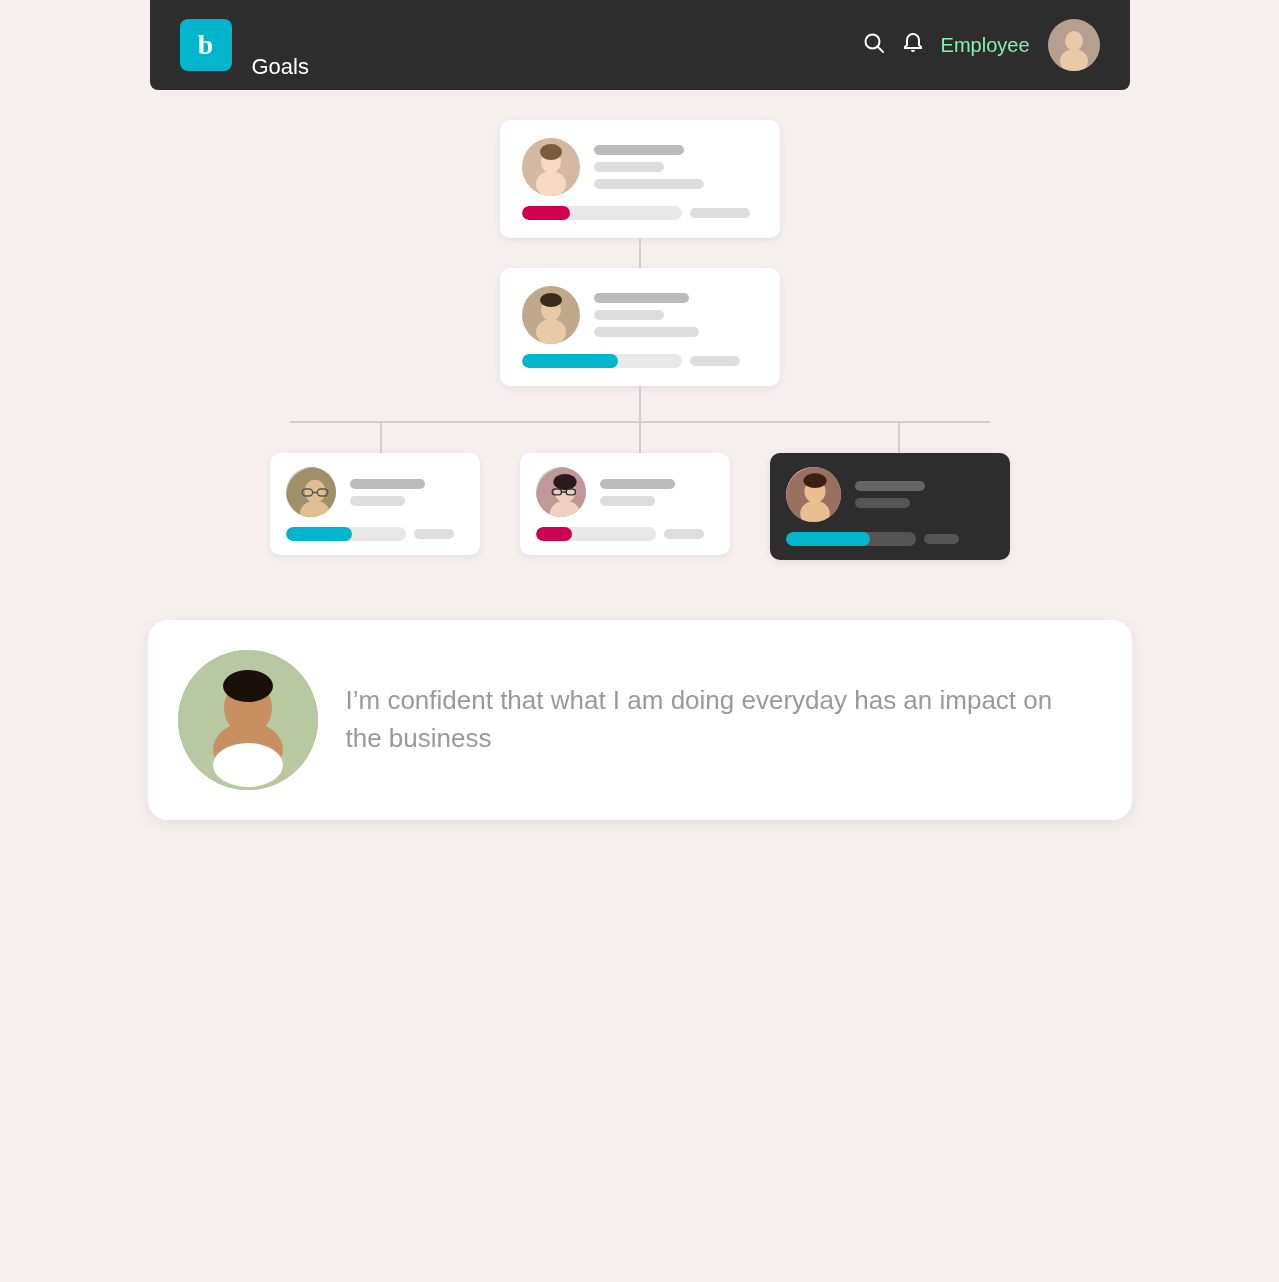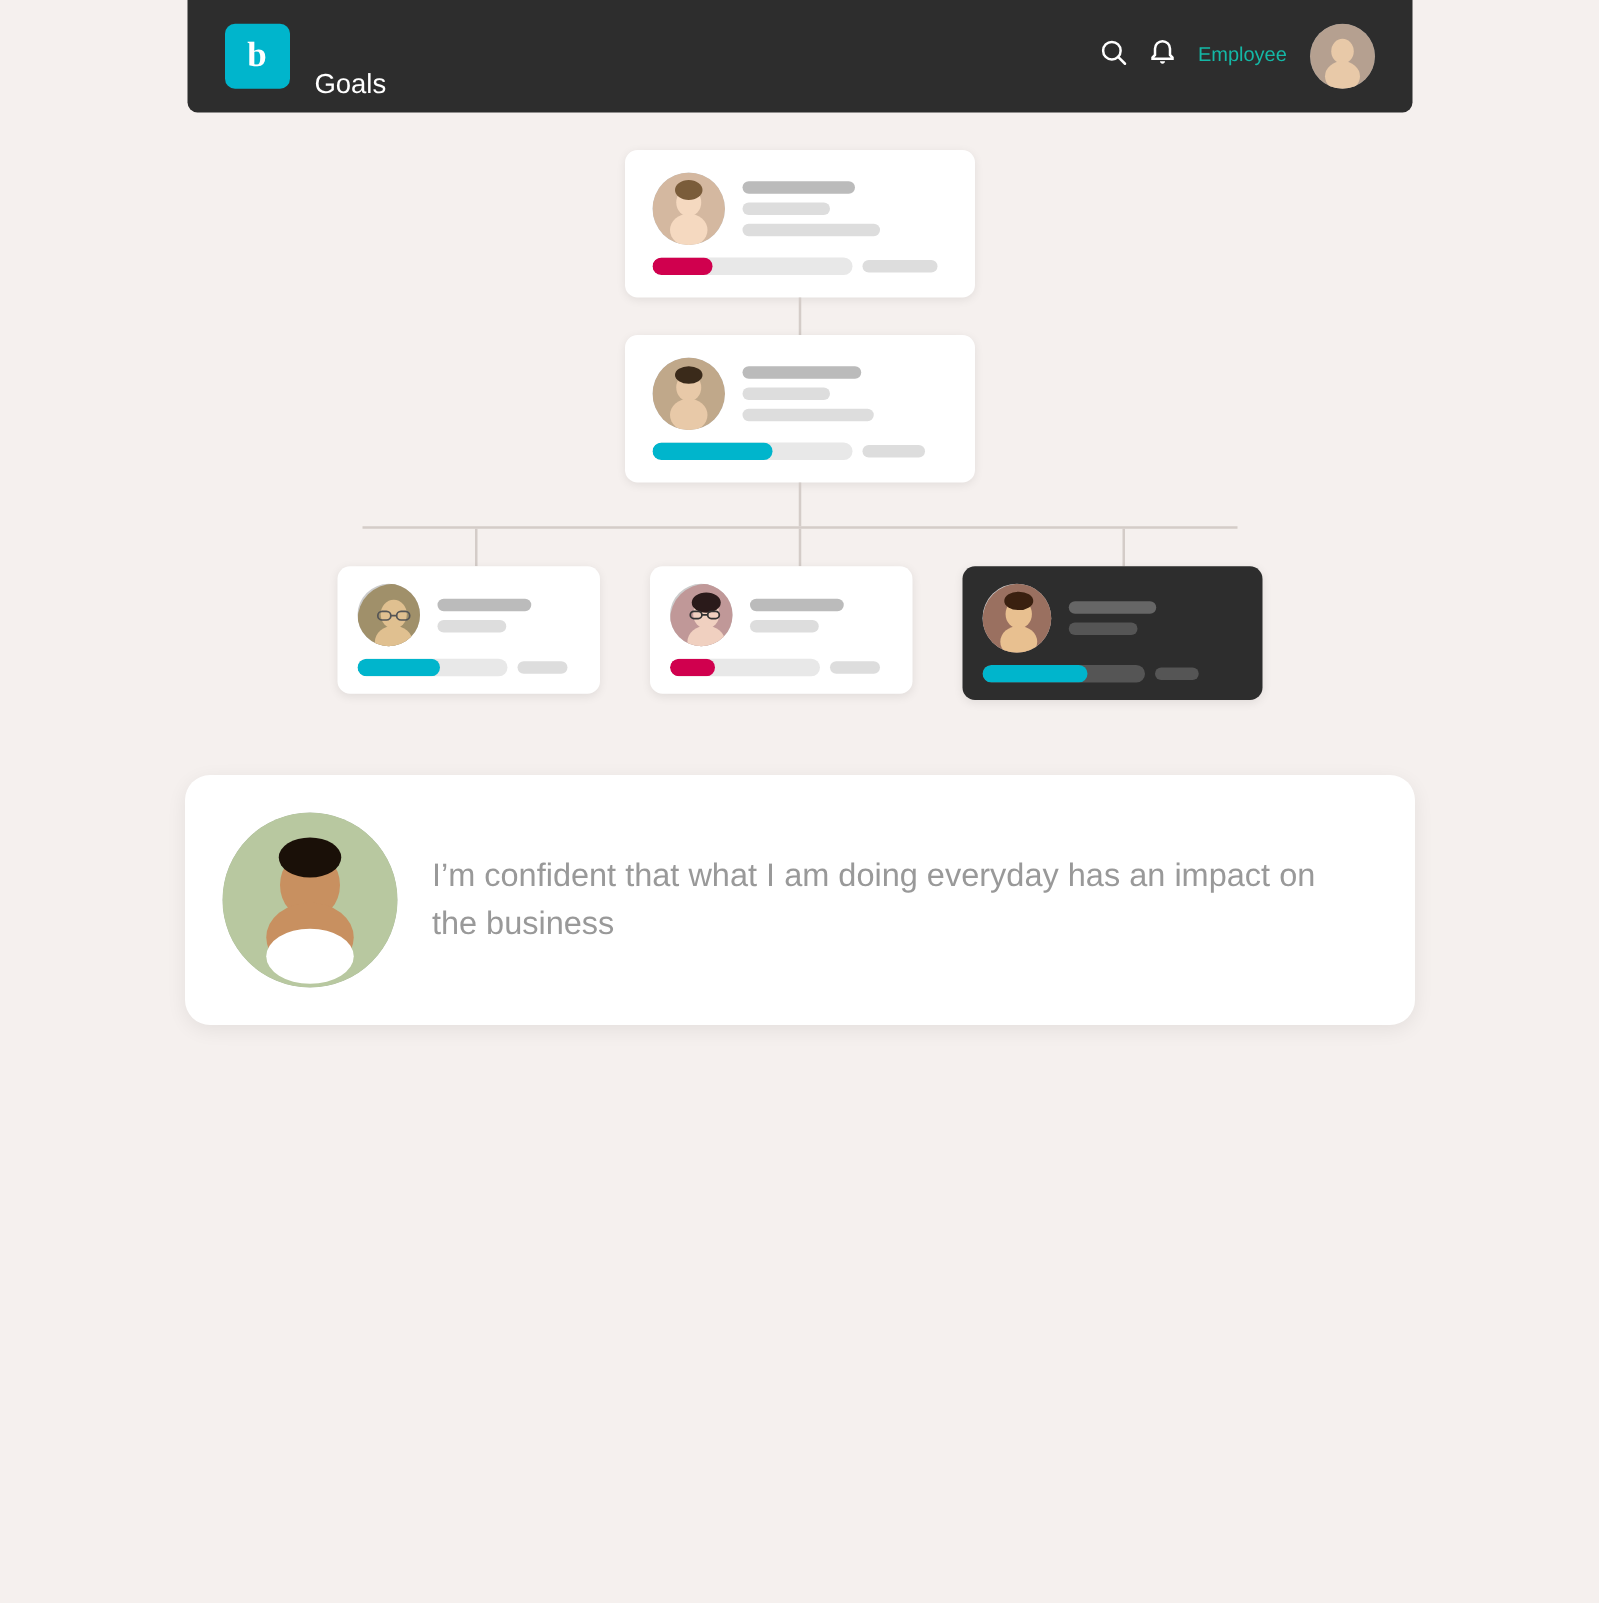--- a/index.html
+++ b/index.html
@@ -55,22 +55,22 @@
       display: flex;
       align-items: center;
       gap: 18px;
     }
     .nav-icon {
       color: white;
       font-size: 20px;
       cursor: pointer;
     }
     .nav-employee-label {
-      color: #14b8a6;
-      font-size: 16px;
+      color: #86efac;
+      font-size: 20px;
     }
     .nav-avatar {
       width: 52px;
       height: 52px;
       border-radius: 50%;
       overflow: hidden;
       background: #888;
       display: flex;
       align-items: center;
       justify-content: center;

